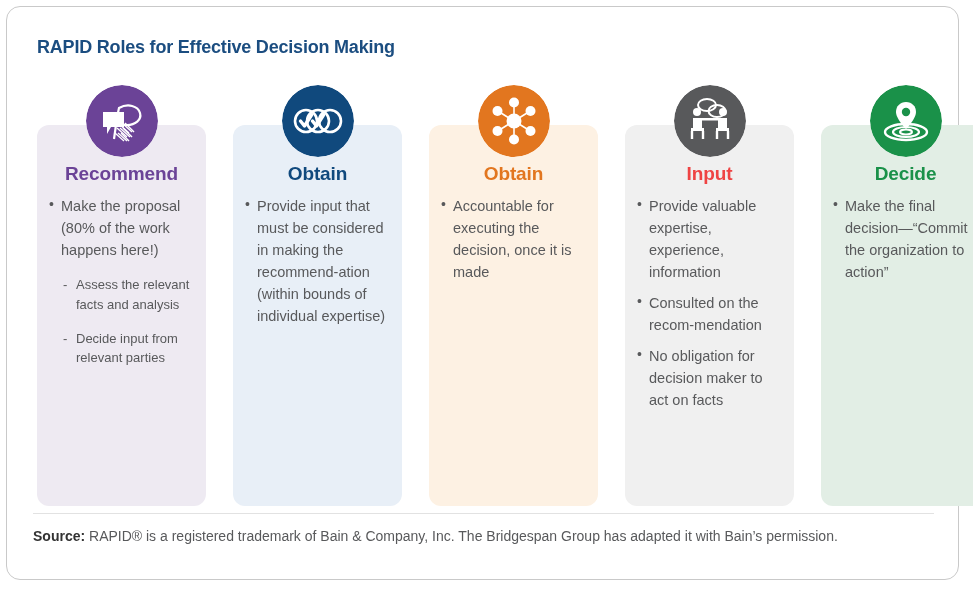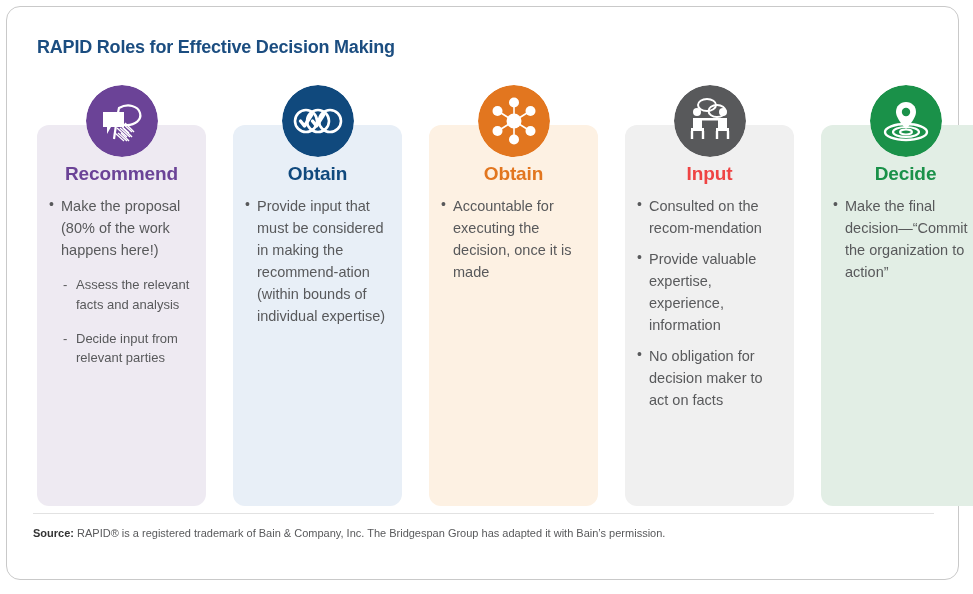--- a/index.html
+++ b/index.html
@@ -102,21 +102,21 @@
     color:#58595b;
   }
   .divider{
     position:absolute;left:26px;top:506px;
     width:901px;height:1px;
     background:#e2e2e2;
   }
   .source{
     position:absolute;left:26px;top:518px;
     width:901px;
-    font-size:11px;
+    font-size:14px;
     line-height:1.62;
     color:#58595b;
   }
   .source b{color:#333333;}
 </style>
 </head>
 <body>
 
 <div class="card">
 
@@ -229,24 +229,24 @@
           <path d="M44 33 h9 v10 h-9 z" fill="#ffffff"></path>
           <path d="M42 43 h13 v3 h-13 z" fill="#ffffff"></path>
           <path d="M43 46 v8 M54 46 v8" stroke="#ffffff" stroke-width="2.4"></path>
           <path d="M36 33 h8 v2.6 h-8 z" fill="#ffffff"></path>
         </svg>
       </div>
       <div class="content">
         <div class="role-name" style="color:#ef4444;">Input</div>
         <ul class="bullets">
           <li>
+            <span class="btxt">Provide valuable expertise, experience, information</span>
+          </li>
+          <li>
             <span class="btxt">Consulted on the recom-mendation</span>
-          </li>
-          <li>
-            <span class="btxt">Provide valuable expertise, experience, information</span>
           </li>
           <li>
             <span class="btxt">No obligation for decision maker to act on facts</span>
           </li>
         </ul>
       </div>
     </div>
 
     <div class="col">
       <div class="panel" style="background:#e2eee5;"></div>

